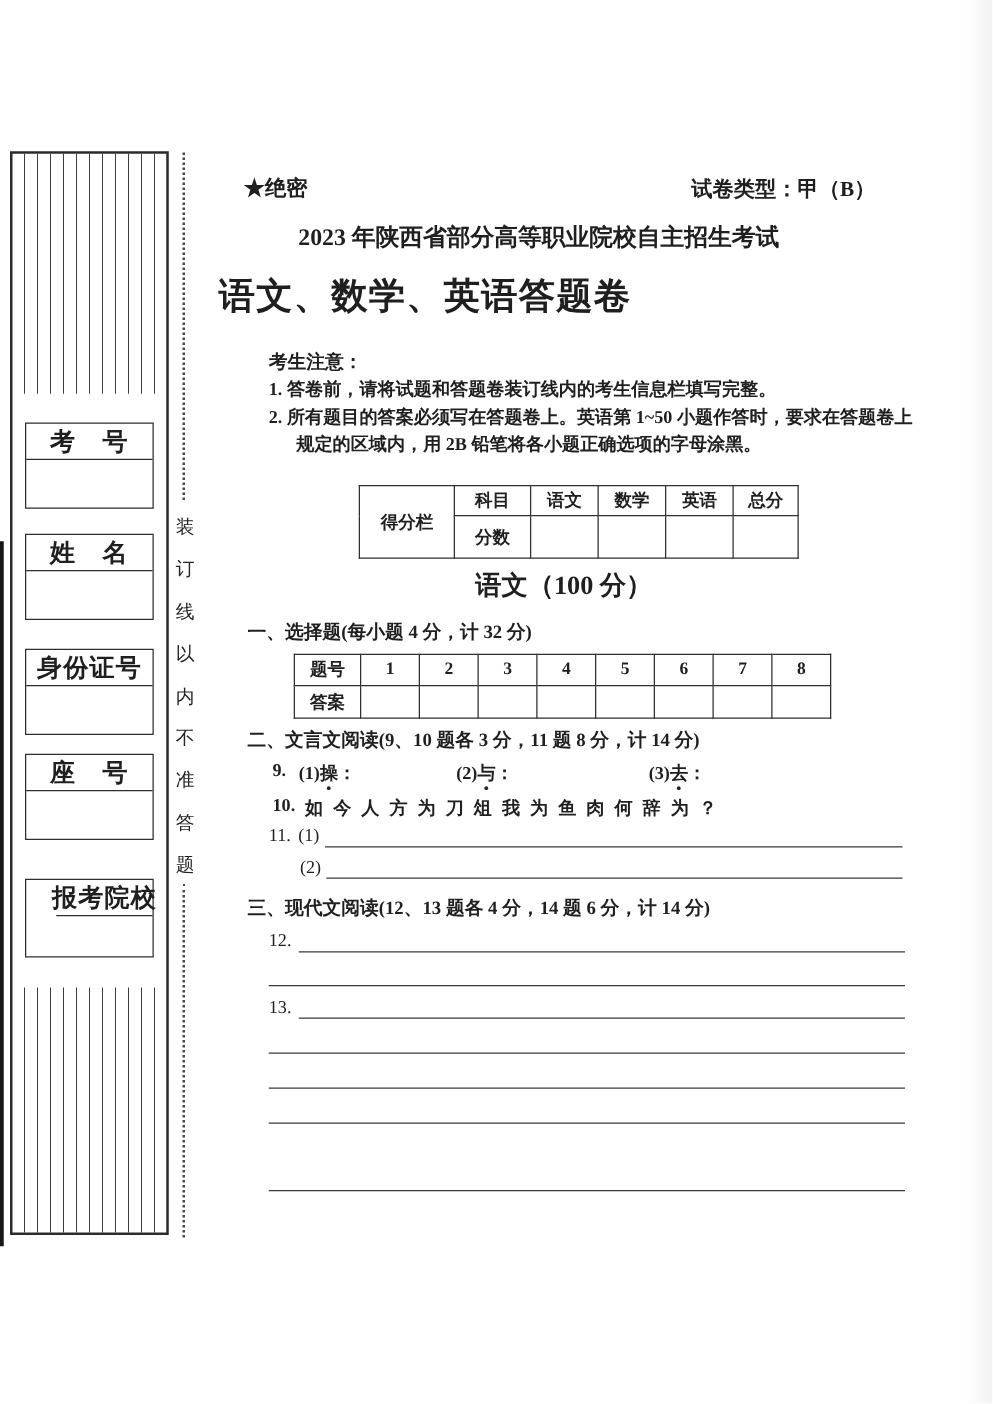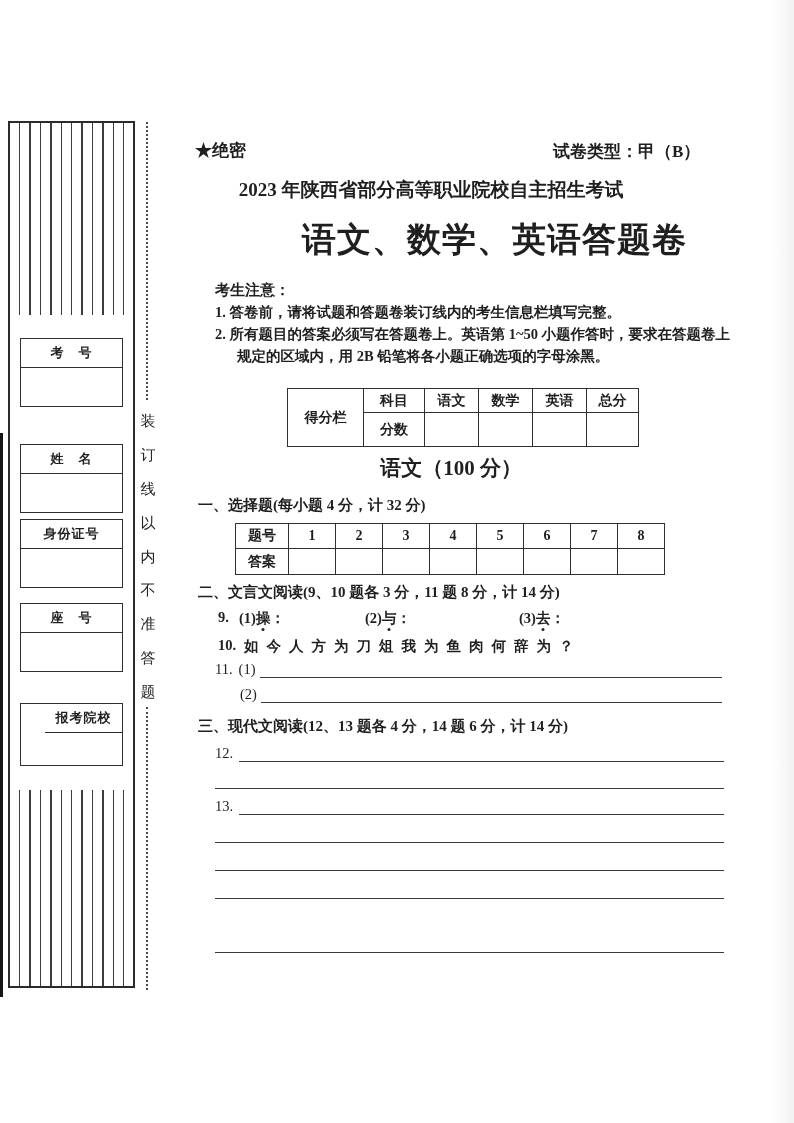--- a/index.html
+++ b/index.html
@@ -26,45 +26,45 @@
     background:repeating-linear-gradient(90deg,#3c3c3c 0,#3c3c3c 1.4px,transparent 1.4px,transparent 10.4px);
   }
   .comb-top { top:0; height:192px; }
   .comb-bottom { bottom:0; height:196px; }
   .info-box {
     position:absolute; left:10px; width:103px; border:1.5px solid #2e2e2e; background:#fff;
   }
   .info-label {
     height:29px; border-bottom:1.3px solid #2e2e2e;
     display:flex; align-items:center; justify-content:center;
-    font-size:13px; font-weight:bold; letter-spacing:1px; white-space:nowrap;
+    font-size:20px; font-weight:bold; letter-spacing:1px; white-space:nowrap;
   }
   .info-field { height:38px; }
   #box-kaohao   { top:215px; }
-  #box-xingming { top:321px; }
+  #box-xingming { top:304px; }
   #box-shenfen  { top:396px; }
   #box-zuohao   { top:480px; }
   #box-baokao   { top:580px;padding-left:24px; }
   #box-baokao .info-field { height:32px; }
 
   
   .dotted { position:absolute; left:146px; width:0; border-left:2px dotted #4a4a4a; }
   .dotted-top { top:122px; height:278px; }
   .dotted-bottom { top:707px; height:283px; }
   .binding-text {
     position:absolute; left:138px; top:412px; width:20px; height:290px;
     display:flex; flex-direction:column; justify-content:space-between; align-items:center;
     font-size:15px; color:#222;
   }
 
   
   .classification { position:absolute; left:195px; top:139px; font-size:17px; font-weight:bold; }
   .paper-type { position:absolute; left:553px; top:140px; font-size:17px; font-weight:bold; }
   .exam-name { position:absolute; left:195px; top:177px; width:472px; text-align:center; font-size:19px; font-weight:bold; white-space:nowrap; }
-  .sheet-title { position:absolute; left:175px; top:217px; width:512px; text-align:right; font-size:34px; font-weight:bold; letter-spacing:1px; white-space:nowrap; }
+  .sheet-title { position:absolute; left:175px; top:217px; width:512px; text-align:left; font-size:29px; font-weight:bold; letter-spacing:1px; white-space:nowrap; }
 
   
   .notice { position:absolute; left:215px; top:279px; width:516px; font-size:14.5px; font-weight:bold; line-height:22px; }
   .notice-heading { font-size:15px; }
   .notice-item { padding-left:22px; text-indent:-22px; }
 
   
   table { border-collapse:collapse; }
   .score-table { position:absolute; left:287px; top:388px; table-layout:fixed; }
   .score-table td {

